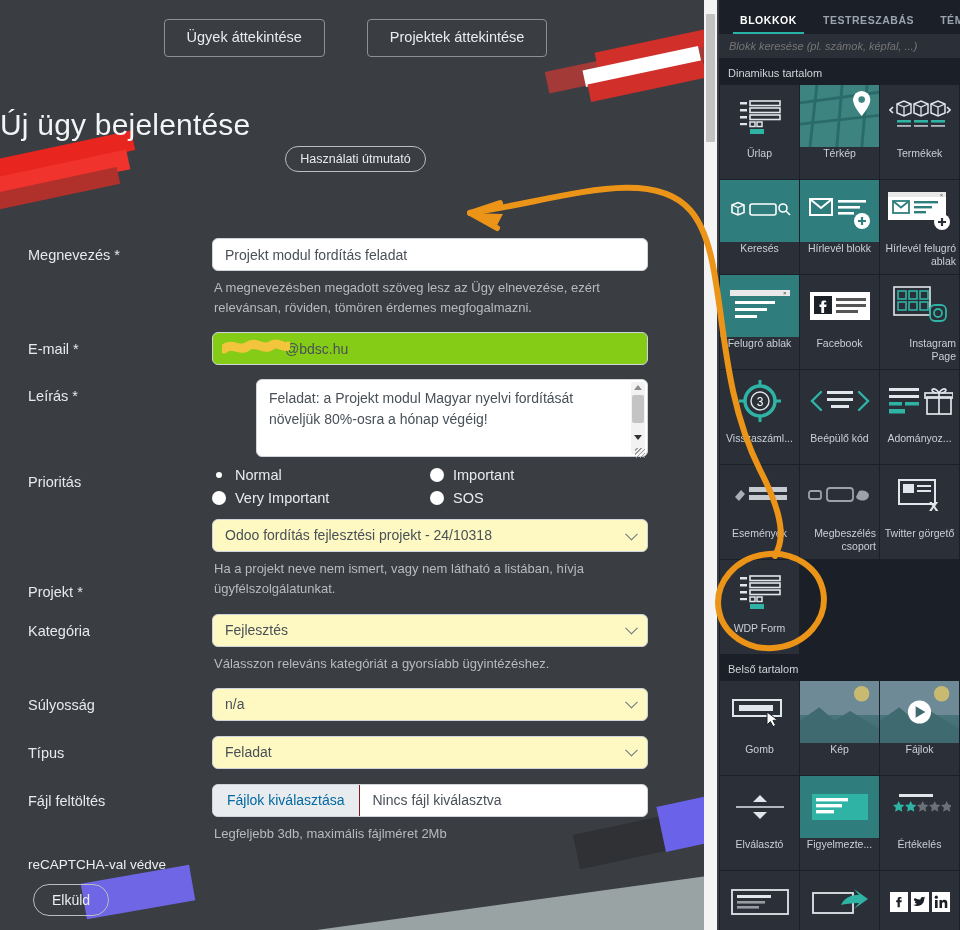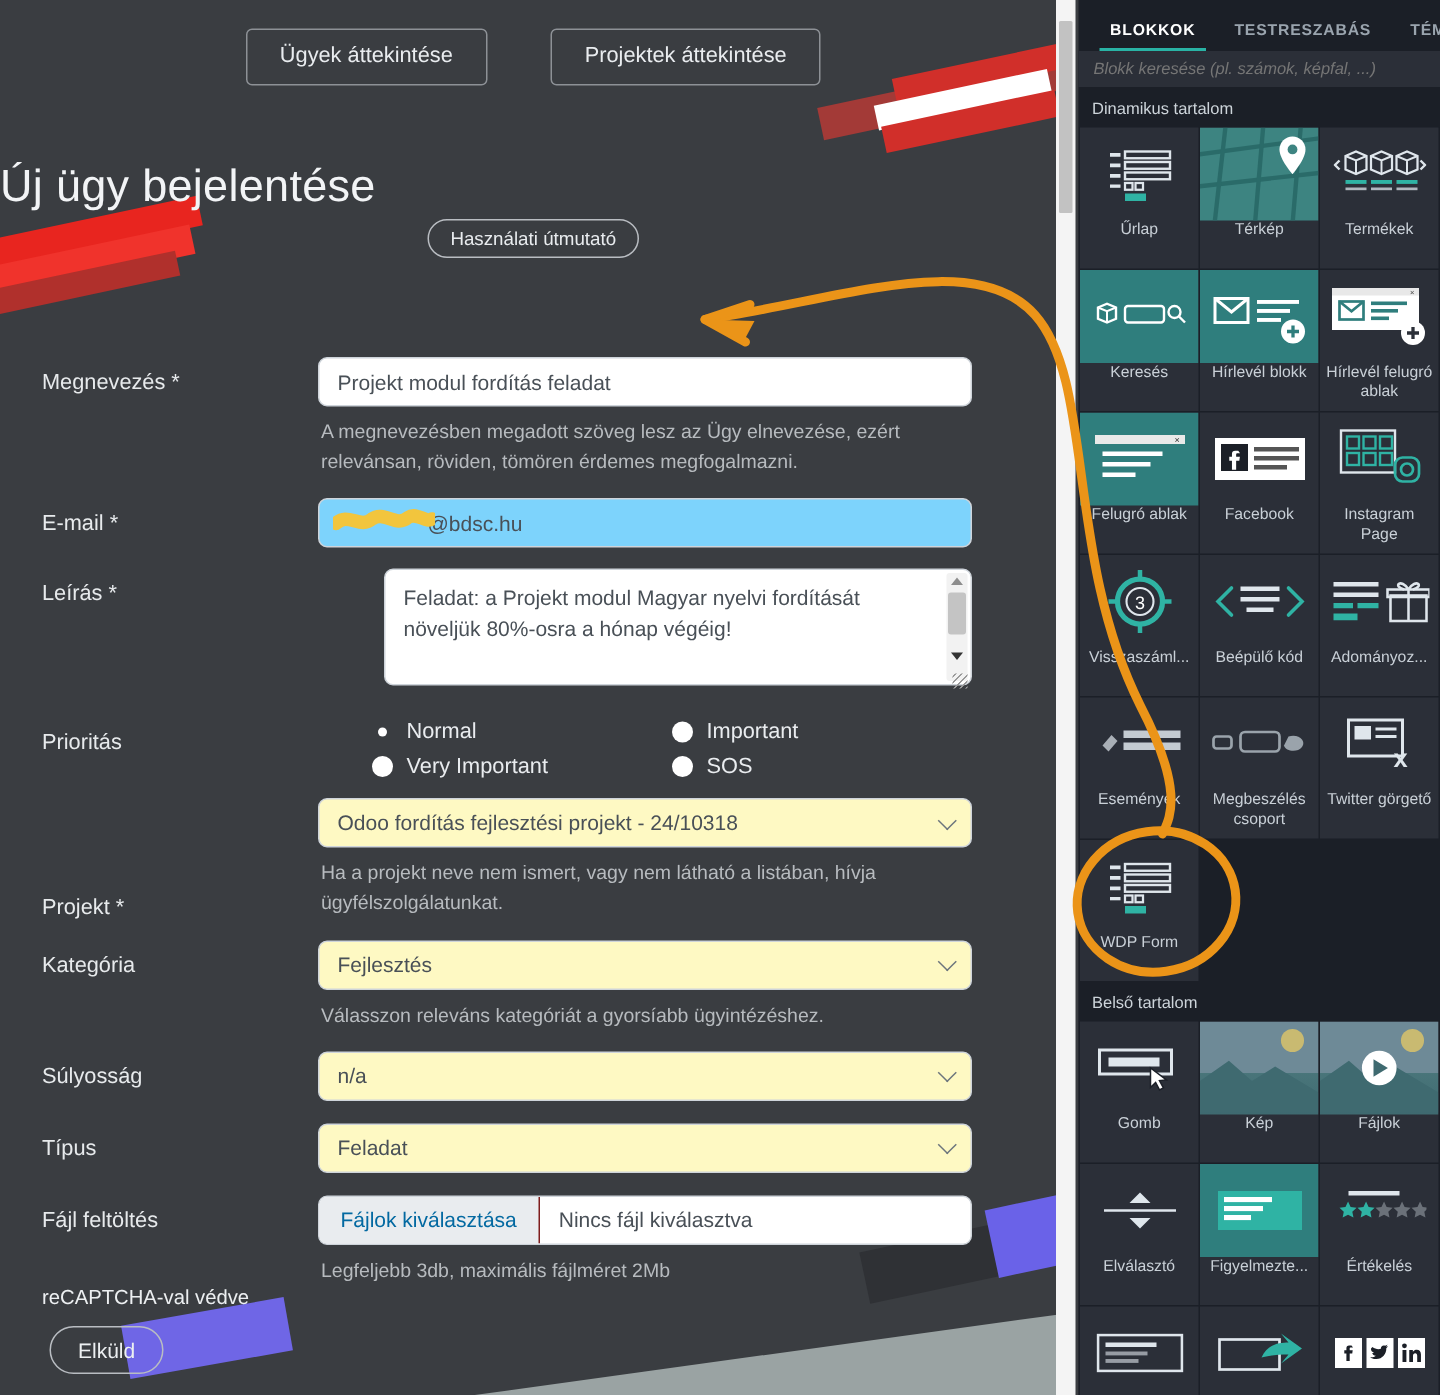--- a/index.html
+++ b/index.html
@@ -82,21 +82,21 @@
     color:#e7eaec; font-size: 14.5px; flex: 0 0 212px;
   }
   .fctrl { flex: 1 1 auto; padding-right: 63px; }
   .inp {
     width: 100%; height: 33px;
     background:#ffffff; border: 1px solid #ced4da; border-radius:6px;
     color:#495057; font-size: 14px;
     padding: 0 12px; line-height: 31px;
     font-family:"Liberation Sans", sans-serif;
   }
-  .inp.focusy { background:#7dd3fc; }
+  .inp.focusy { background:#84cc16; }
   .hint { color:#b7bbbf; font-size: 13px; line-height: 1.55; margin-top:7px; padding-left:2px; }
   .sel {
     position:relative; width:100%; height: 33px;
     background:#fef9c3; border:1px solid #ced4da; border-radius:6px;
     color:#495057; font-size: 14px; padding: 0 30px 0 12px; line-height: 31px;
     cursor:pointer; overflow:hidden; white-space:nowrap;
   }
   .sel .chev {
     position:absolute; right: 11px; top: 50%; width: 9px; height: 9px;
     border-right: 1.6px solid #6c757d; border-bottom: 1.6px solid #6c757d;
@@ -161,21 +161,21 @@
     border:none; width:100%; font-family:"Liberation Sans", sans-serif;
   }
   .sect-title { font-size:11px; color:#cdd4da; padding:9px 0 6px 9px; background:#1b1f27; }
   .grid { display:grid; grid-template-columns: repeat(3, 1fr); gap:1px; background:#1b1f27; padding:0 1px; }
   .cell {
     background:#2b2f38; height:94px;
     display:flex; flex-direction:column; align-items:center; justify-content:flex-start;
     cursor:pointer; overflow:hidden;
   }
   .cell .thumb { width:100%; height:62px; display:flex; align-items:center; justify-content:center; position:relative; overflow:hidden; }
-  .cell .cap { font-size:10.5px; color:#c9d0d7; text-align:center; line-height:1.25; padding:0 3px; }
+  .cell .cap { font-size:10.5px; color:#c9d0d7; text-align:right; line-height:1.25; padding:0 3px; }
   .thumb.teal { background:#2f7e7d; }
   .thumb.map { background: #3d8481; }
   .thumb.photo { background: linear-gradient(180deg,#6e8a97 0%, #6e8a97 55%, #49757a 55%, #3f6a70 100%); }
 
   
   svg { display:block; }
 </style>
 </head>
 <body>
 
@@ -236,21 +236,21 @@
             <div class="ta-scroll">
               <div class="ar up"></div>
               <div class="th"></div>
               <div class="ar dn"></div>
             </div>
             <div class="ta-grip"></div>
           </div>
         </div>
       </div>
 
-      <div class="frow" style="margin-top:16px;gap:36px;">
+      <div class="frow" style="margin-top:4px;">
         <div class="flabel">Prioritás</div>
         <div class="fctrl">
           <div class="radios">
             <label class="ropt">
               <span class="rdot sel-sm"></span>
               <span>Normal</span>
             </label>
             <label class="ropt">
               <span class="rdot"></span>
               <span>Important</span>

